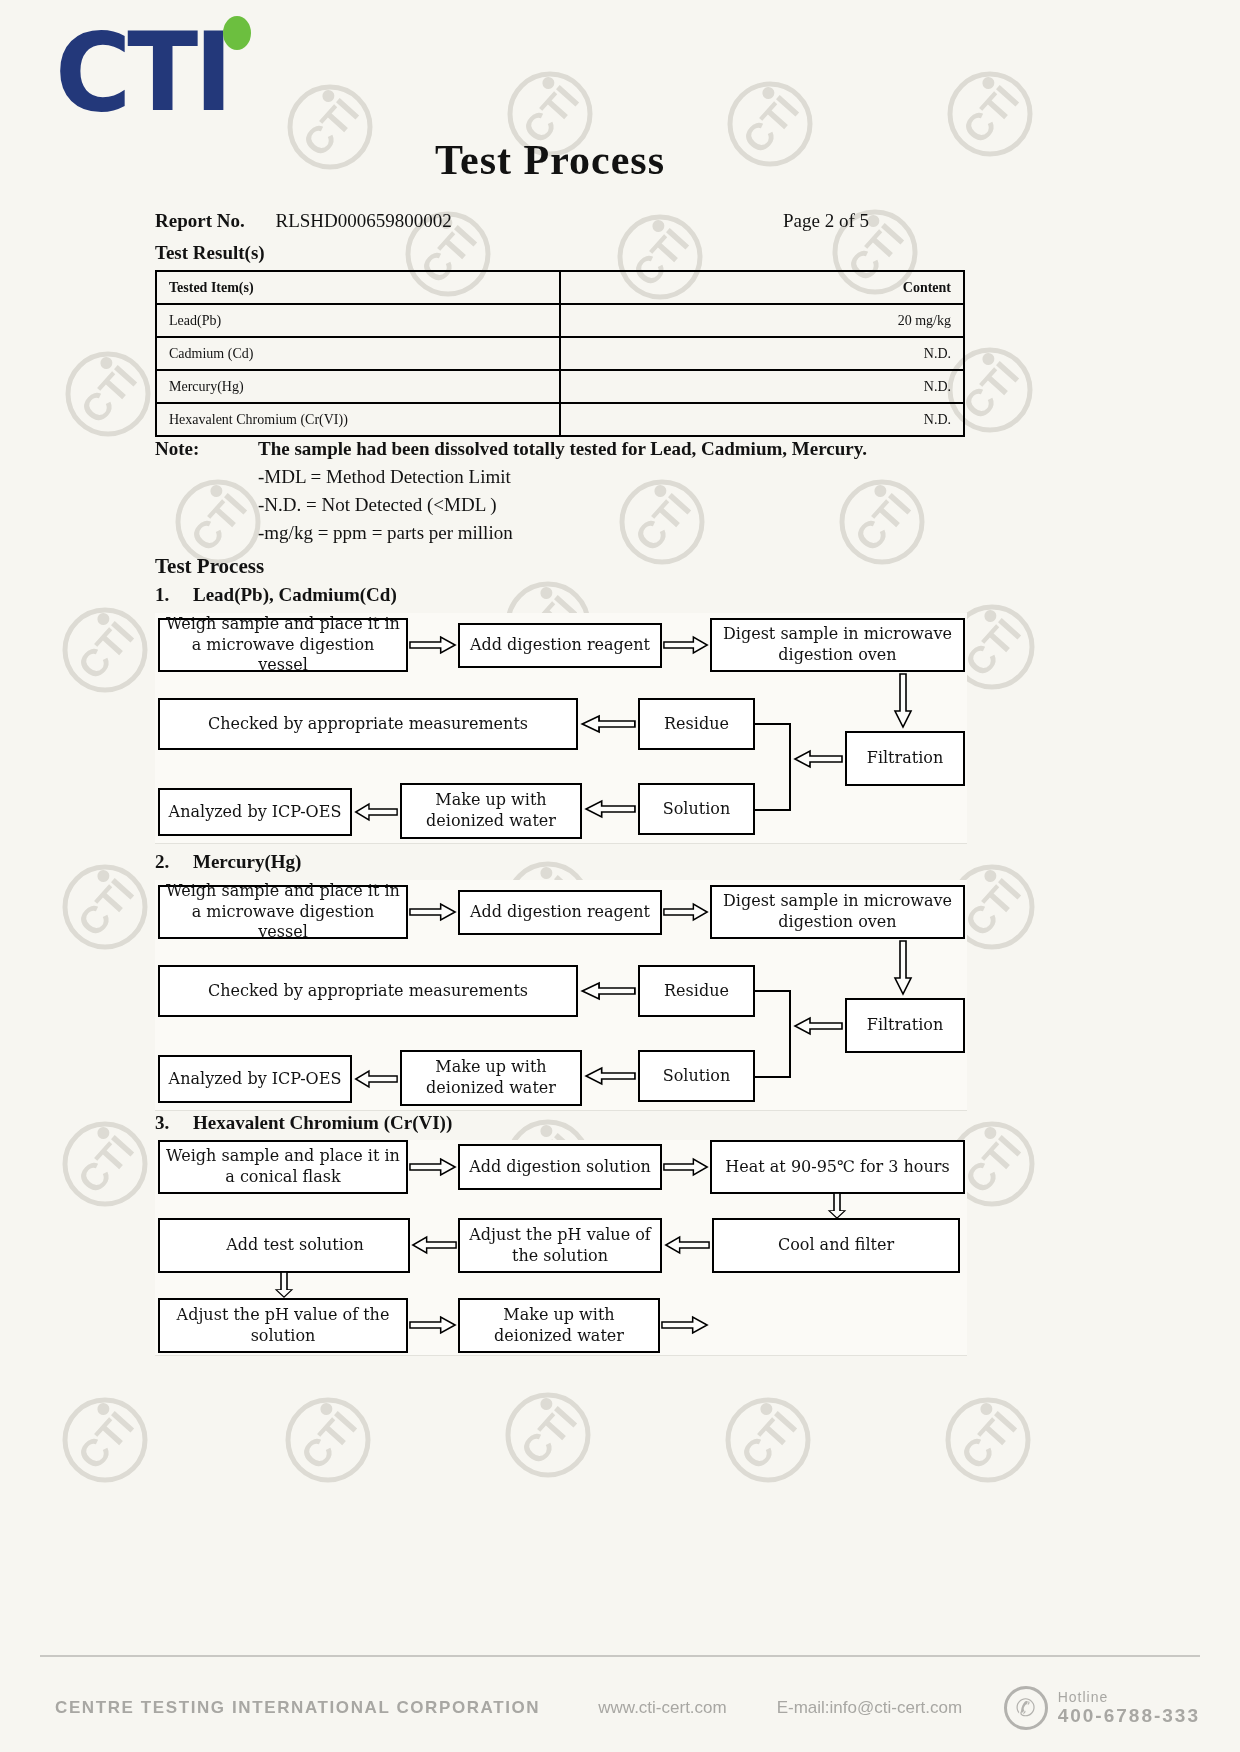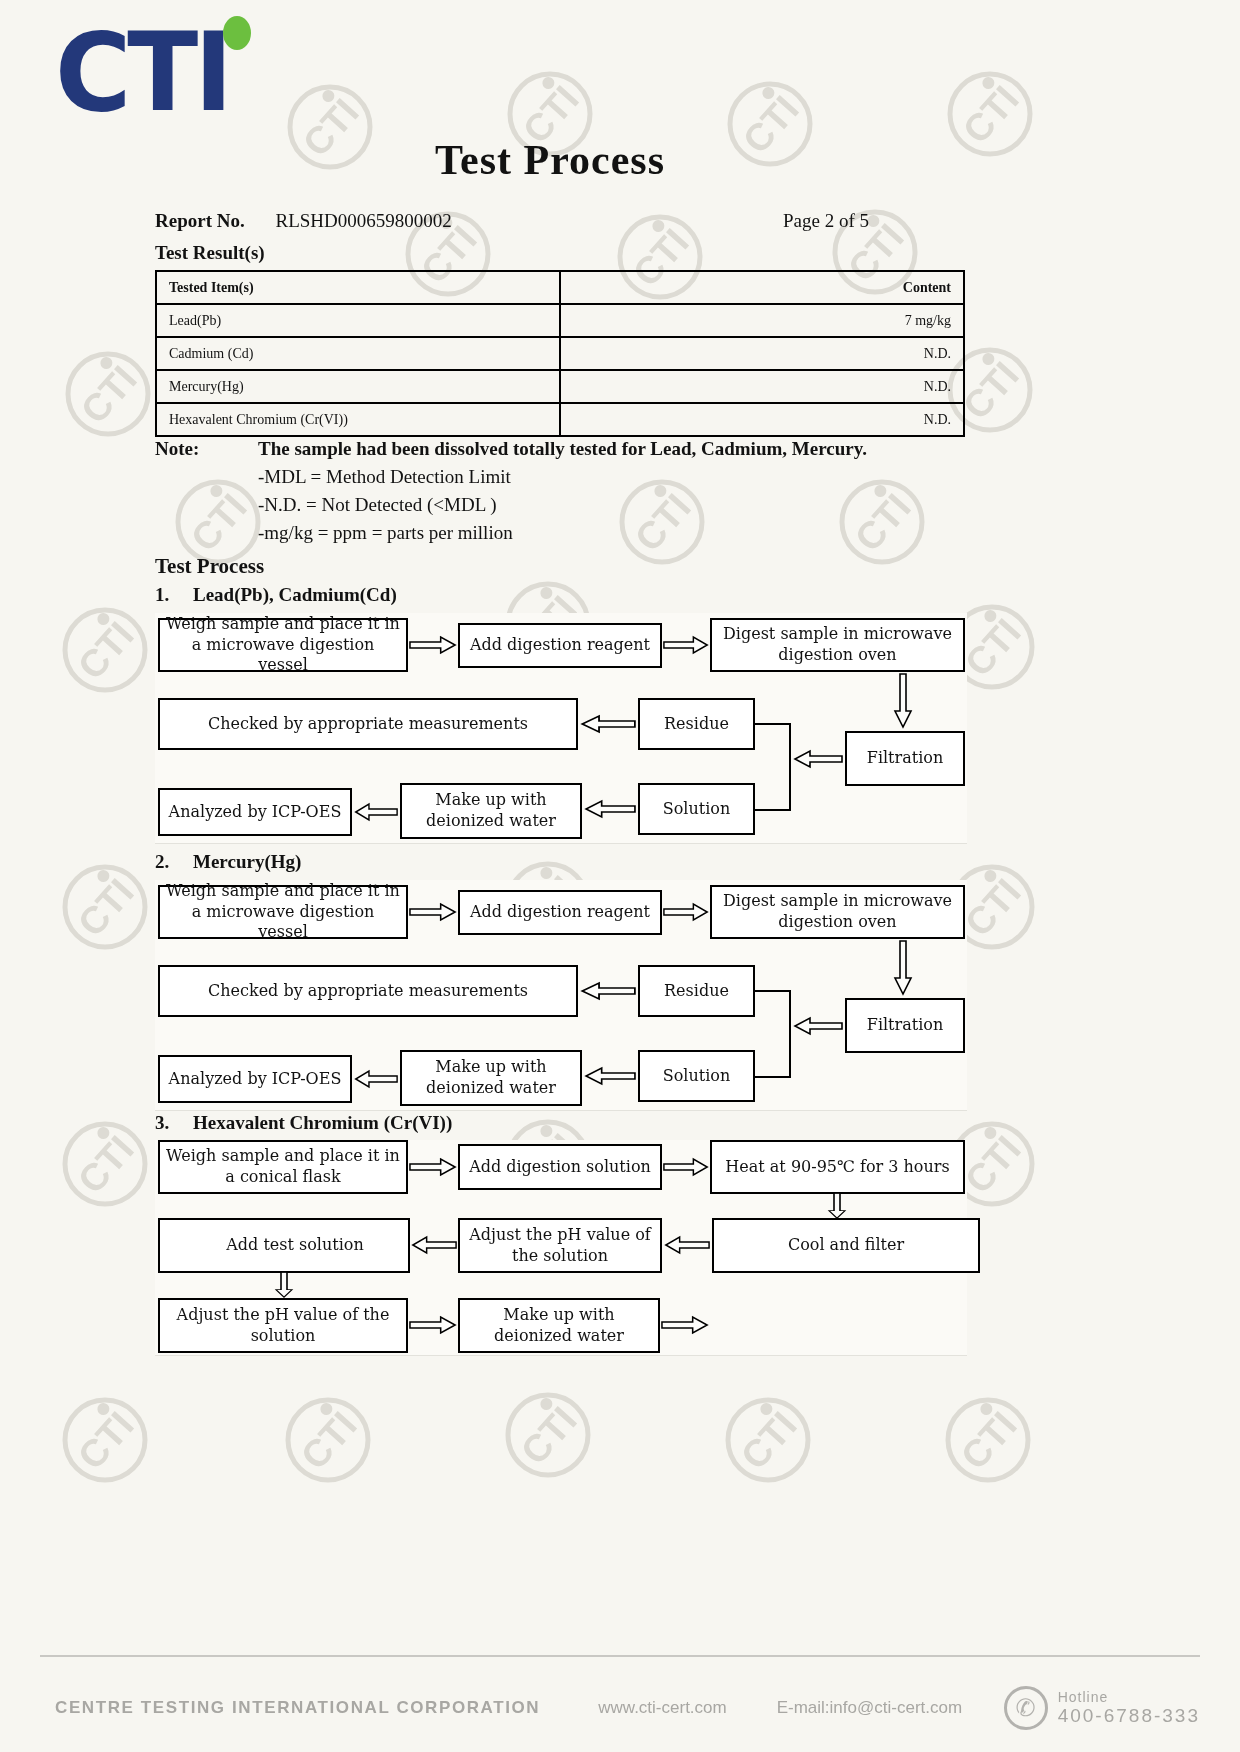--- a/index.html
+++ b/index.html
@@ -51,21 +51,21 @@
   .footer-line{position:absolute;left:40px;top:1655px;width:1160px;height:2px;background:#c9c8c4;}
   .footer{position:absolute;left:55px;top:1678px;width:1145px;height:60px;display:flex;align-items:center;
           font-family:"Liberation Sans",sans-serif;color:#a8a7a3;}
   .f-company{font-weight:bold;font-size:17px;letter-spacing:1.6px;}
   .f-www{font-size:17px;margin-left:58px;}
   .f-email{font-size:17px;margin-left:50px;}
   .f-hot{margin-left:auto;display:flex;align-items:center;}
   .phone-icon{width:44px;height:44px;border-radius:50%;border:3px solid #b3b2ae;box-sizing:border-box;
               display:flex;align-items:center;justify-content:center;font-size:24px;color:#b3b2ae;margin-right:10px;}
   .hot-label{font-size:14px;letter-spacing:1px;}
-  .hot-number{font-size:19px;font-weight:normal;letter-spacing:2px;}
+  .hot-number{font-size:19px;font-weight:bold;letter-spacing:2px;}
 </style>
 </head>
 <body>
 
 <div id="page">
 
   <div id="wm-layer">
       <div class="wm" style="left: 282px; top: 77px;">
         <svg viewBox="0 0 96 96">
           <circle cx="48" cy="50" r="40" fill="none" stroke="#d9d7cf" stroke-width="5"></circle>
@@ -317,21 +317,21 @@
 
   <div class="results-heading">Test Result(s)</div>
   <table class="results-table">
     <tbody>
         <tr>
       <th class="col-item">Tested Item(s)</th>
       <th class="c">Content</th>
     </tr>
     <tr>
       <td>Lead(Pb)</td>
-      <td class="c">7 mg/kg</td>
+      <td class="c">20 mg/kg</td>
     </tr>
     <tr>
       <td>Cadmium (Cd)</td>
       <td class="c">N.D.</td>
     </tr>
     <tr>
       <td>Mercury(Hg)</td>
       <td class="c">N.D.</td>
     </tr>
     <tr>
@@ -460,21 +460,21 @@
   <div class="sec-heading" style="top:1112px;">
     <span class="num">3.</span><span>Hexavalent Chromium (Cr(VI))</span>
   </div>
 
   <div class="fc" style="top:1140px;height:215px;">
     <div class="fbox" style="left:3px;top:0px;width:250px;height:54px;">Weigh sample and place it in a conical flask</div>
     <div class="fbox" style="left:303px;top:4px;width:204px;height:46px;">Add digestion solution</div>
     <div class="fbox" style="left:555px;top:0px;width:255px;height:54px;">Heat at 90-95℃  for 3 hours</div>
     <div class="fbox" style="left:3px;top:78px;width:252px;height:55px;padding-left:28px;">Add test solution</div>
     <div class="fbox" style="left:303px;top:78px;width:204px;height:55px;">Adjust the pH value of the solution</div>
-    <div class="fbox" style="left:557px;top:78px;width:268px;height:55px;">Cool and filter</div>
+    <div class="fbox" style="left:557px;top:78px;width:248px;height:55px;">Cool and filter</div>
     <div class="fbox" style="left:3px;top:158px;width:250px;height:55px;">Adjust the pH value of the solution</div>
     <div class="fbox" style="left:303px;top:158px;width:202px;height:55px;">Make up with deionized water</div>
     <div class="arr" style="left:254px;top:16px;width:48px;height:22px;">
         <svg viewBox="0 0 50 22" preserveAspectRatio="none">
           <path class="ap" d="M1 8 H33 V3 L48 11 L33 19 V14 H1 Z"></path>
         </svg>
       </div>
     <div class="arr" style="left:508px;top:16px;width:46px;height:22px;">
         <svg viewBox="0 0 50 22" preserveAspectRatio="none">
           <path class="ap" d="M1 8 H33 V3 L48 11 L33 19 V14 H1 Z"></path>

